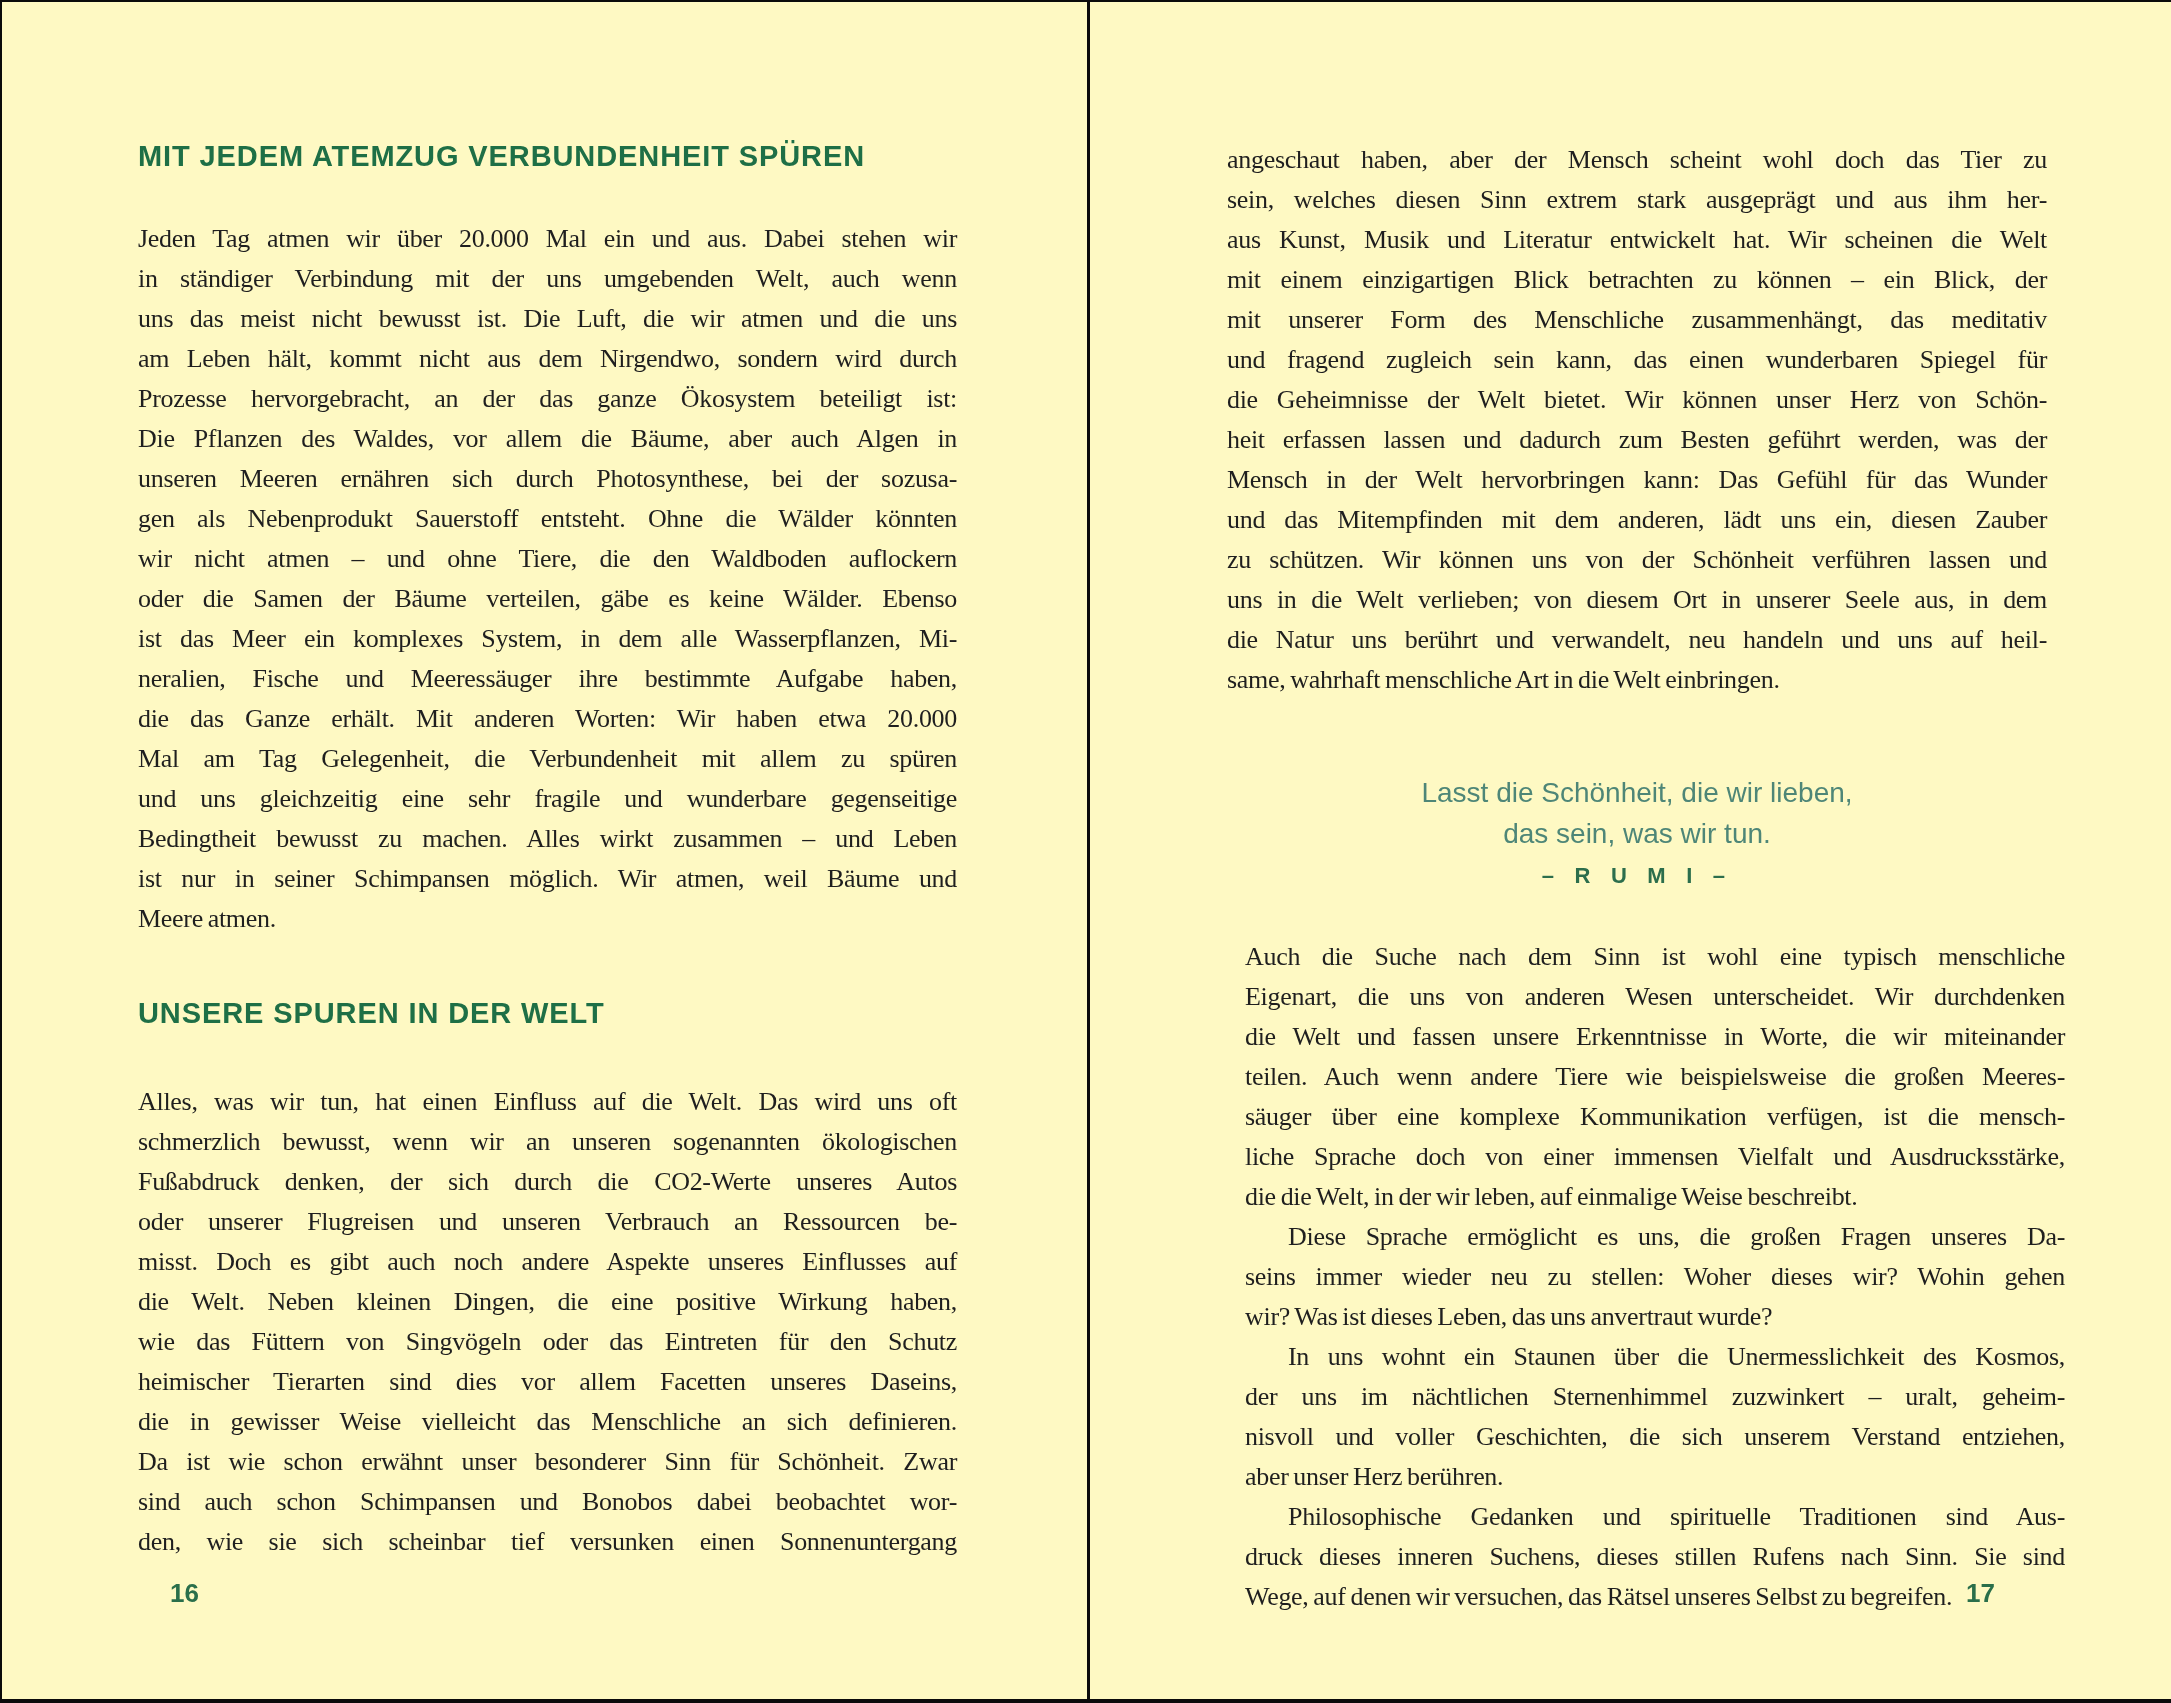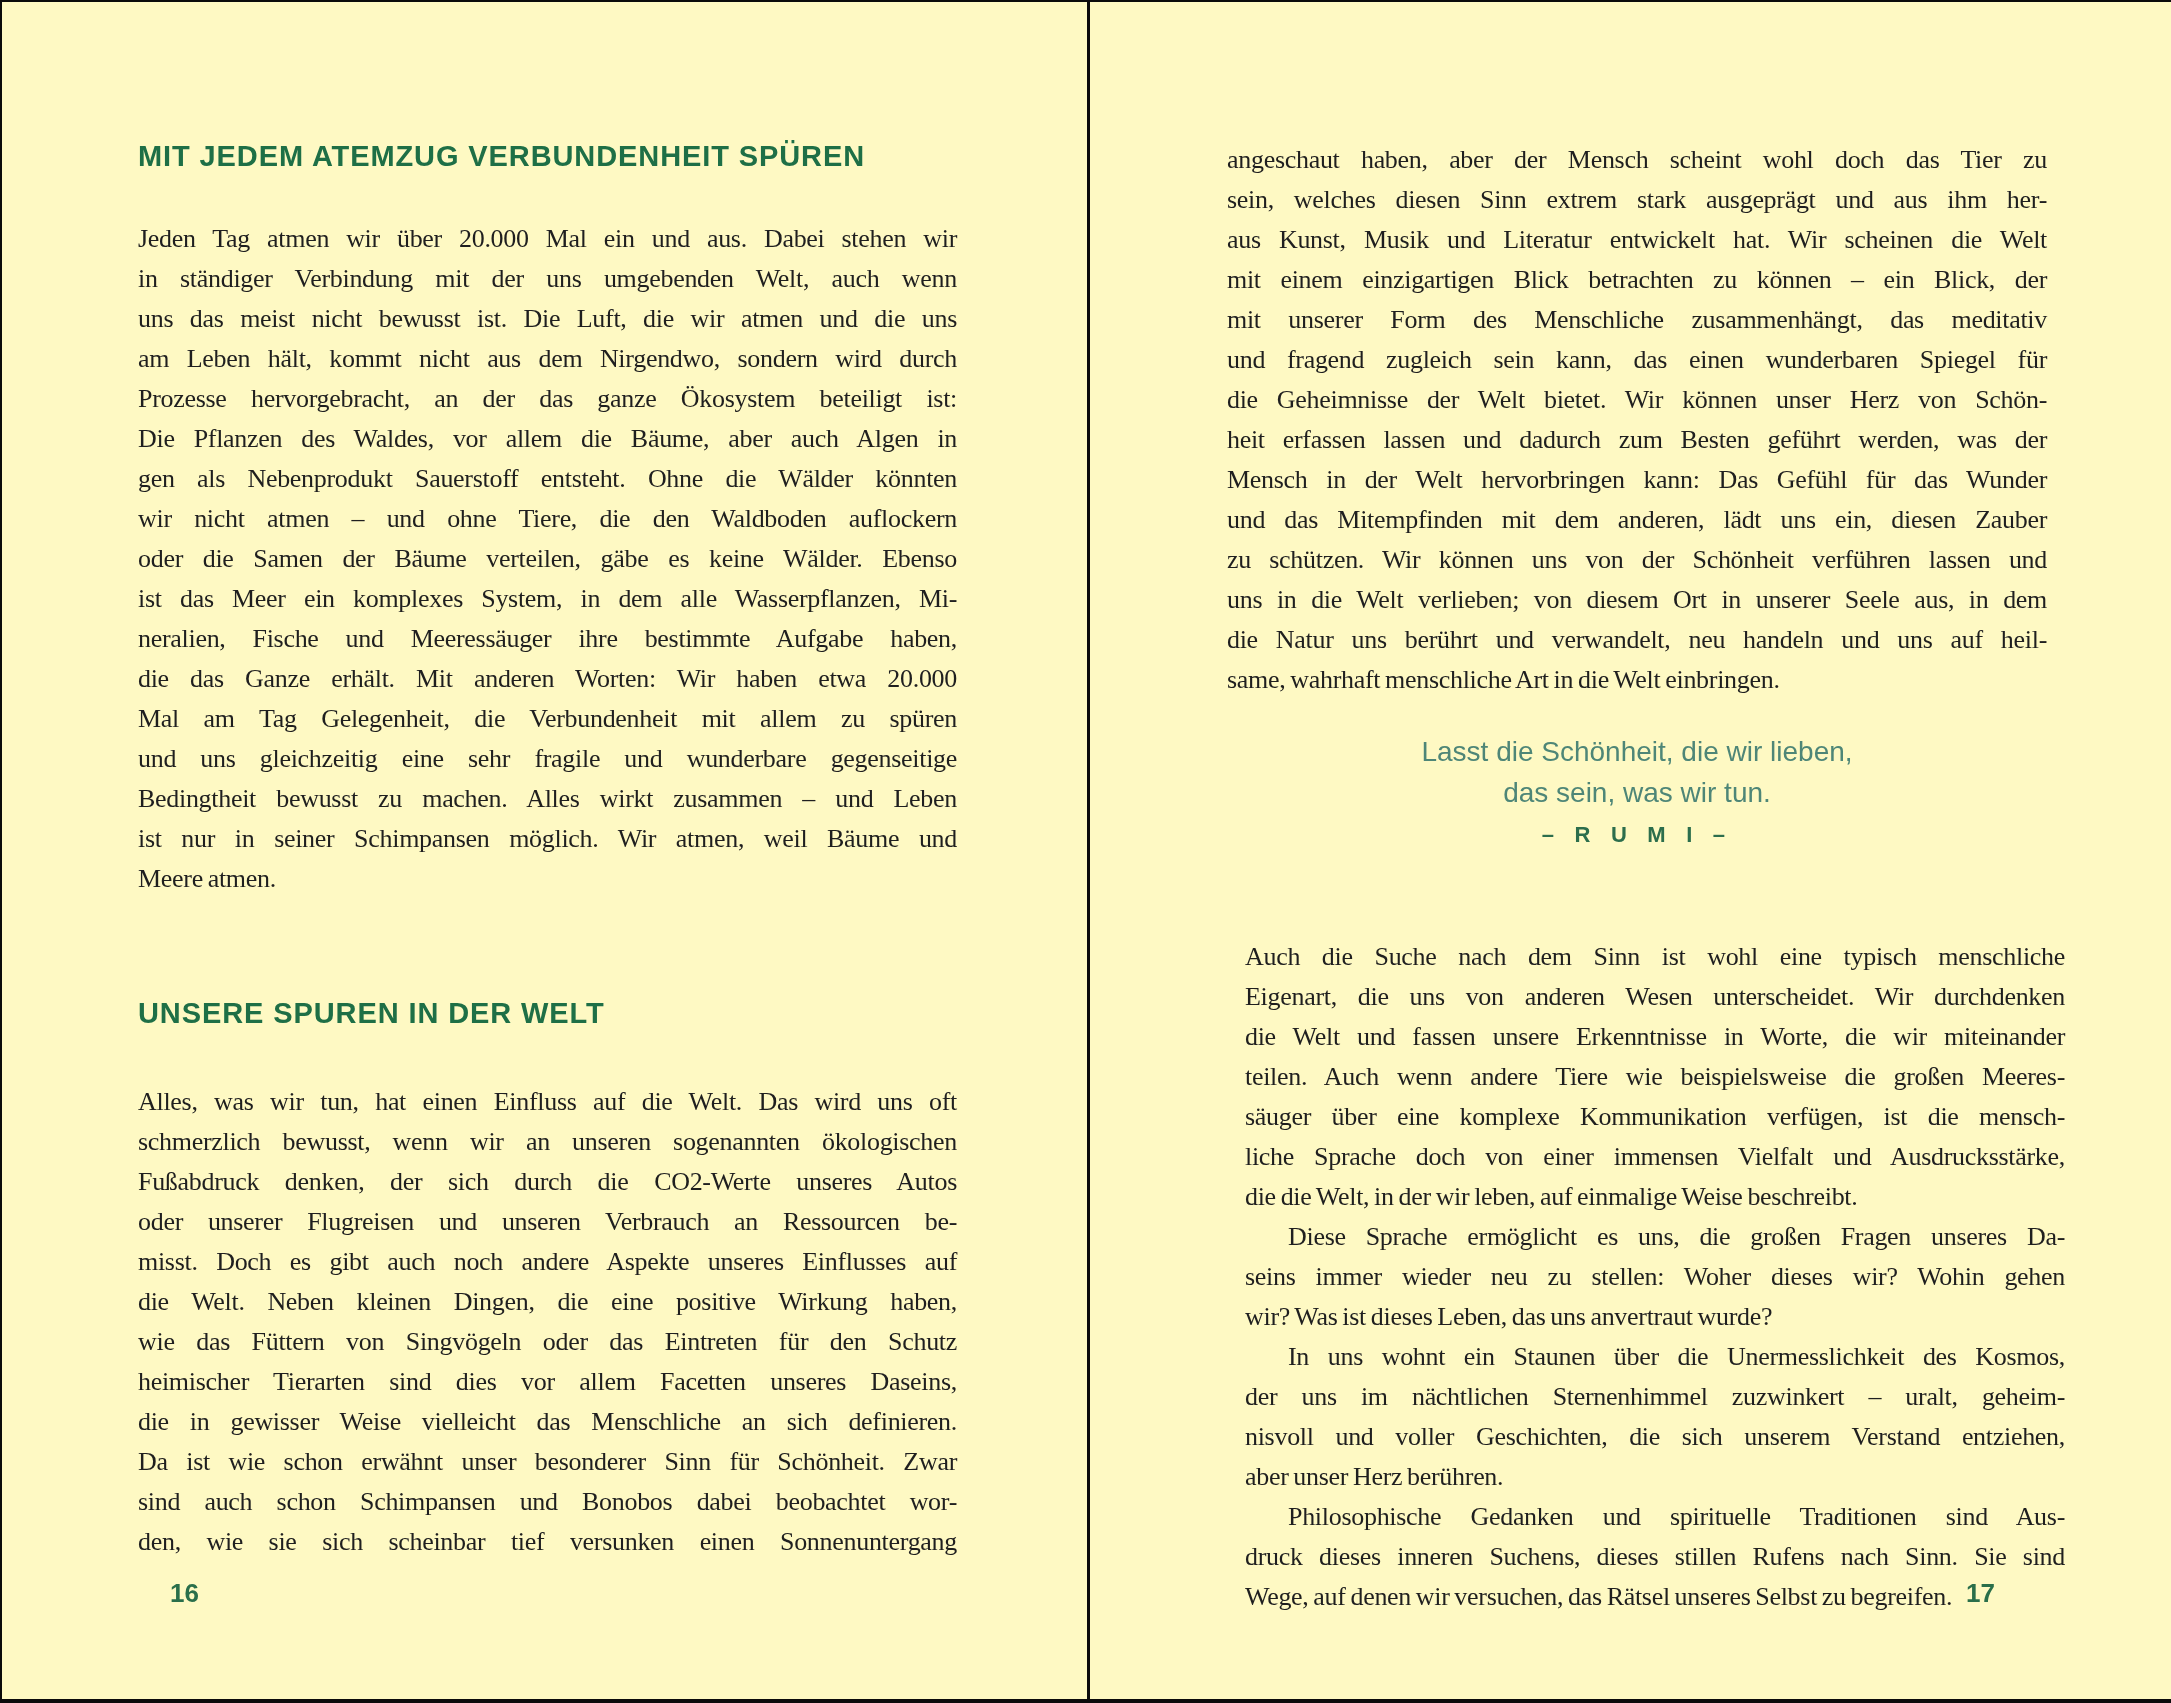--- a/index.html
+++ b/index.html
@@ -43,20 +43,21 @@
     white-space:nowrap;
   }
   .line.last{text-align-last:left;}
   .line.indent{padding-left:43px;}
 
   .quote{
     position:absolute;
     width:820px;
     text-align:center;
     font-family:"Liberation Sans", sans-serif;
+    margin-top:41px;
   }
   .quote-line{
     font-size:28px;
     line-height:41px;
     font-weight:500;
     color:#4e8677;
   }
   .quote-attr{
     margin-top:9px;
     font-size:22px;
@@ -82,20 +83,21 @@
   <div class="page left">
     <div class="heading" style="left:136px;top:138px;">MIT JEDEM ATEMZUG VERBUNDENHEIT SPÜREN</div>
 
     <div class="textblock" style="left:136px;top:217px;">
         <div class="line">Jeden Tag atmen wir über 20.000 Mal ein und aus. Dabei stehen wir</div>
         <div class="line">in ständiger Verbindung mit der uns umgebenden Welt, auch wenn</div>
         <div class="line">uns das meist nicht bewusst ist. Die Luft, die wir atmen und die uns</div>
         <div class="line">am Leben hält, kommt nicht aus dem Nirgendwo, sondern wird durch</div>
         <div class="line">Prozesse hervorgebracht, an der das ganze Ökosystem beteiligt ist:</div>
         <div class="line">Die Pflanzen des Waldes, vor allem die Bäume, aber auch Algen in</div>
+        <div class="line">unseren Meeren ernähren sich durch Photosynthese, bei der sozusa-</div>
         <div class="line">gen als Nebenprodukt Sauerstoff entsteht. Ohne die Wälder könnten</div>
         <div class="line">wir nicht atmen – und ohne Tiere, die den Waldboden auflockern</div>
         <div class="line">oder die Samen der Bäume verteilen, gäbe es keine Wälder. Ebenso</div>
         <div class="line">ist das Meer ein komplexes System, in dem alle Wasserpflanzen, Mi-</div>
         <div class="line">neralien, Fische und Meeressäuger ihre bestimmte Aufgabe haben,</div>
         <div class="line">die das Ganze erhält. Mit anderen Worten: Wir haben etwa 20.000</div>
         <div class="line">Mal am Tag Gelegenheit, die Verbundenheit mit allem zu spüren</div>
         <div class="line">und uns gleichzeitig eine sehr fragile und wunderbare gegenseitige</div>
         <div class="line">Bedingtheit bewusst zu machen. Alles wirkt zusammen – und Leben</div>
         <div class="line">ist nur in seiner Schimpansen möglich. Wir atmen, weil Bäume und</div>

